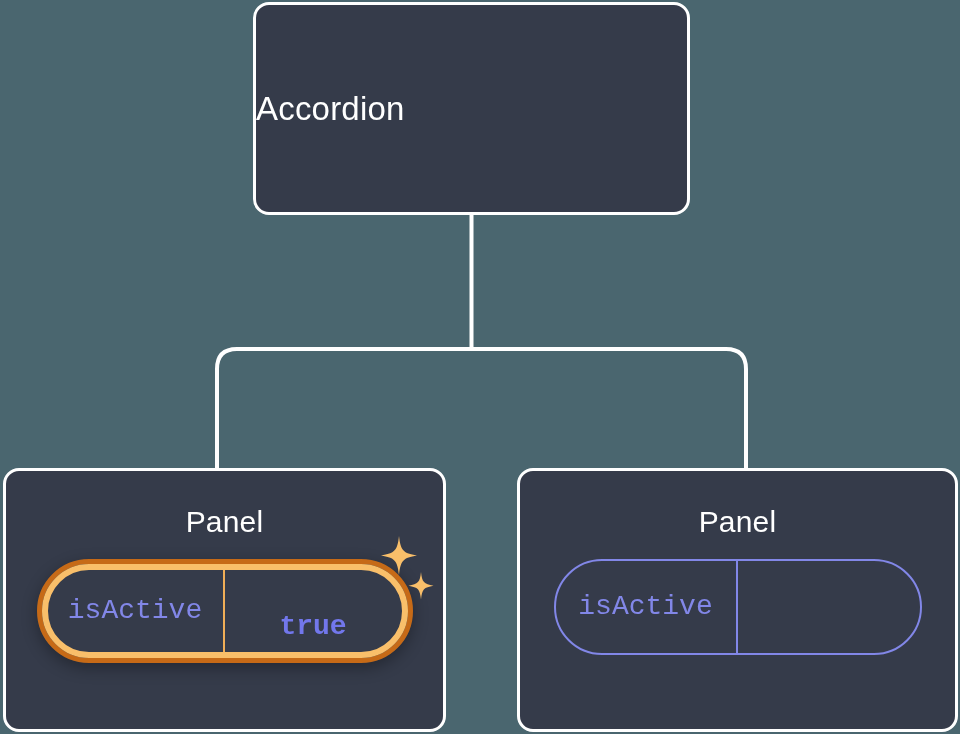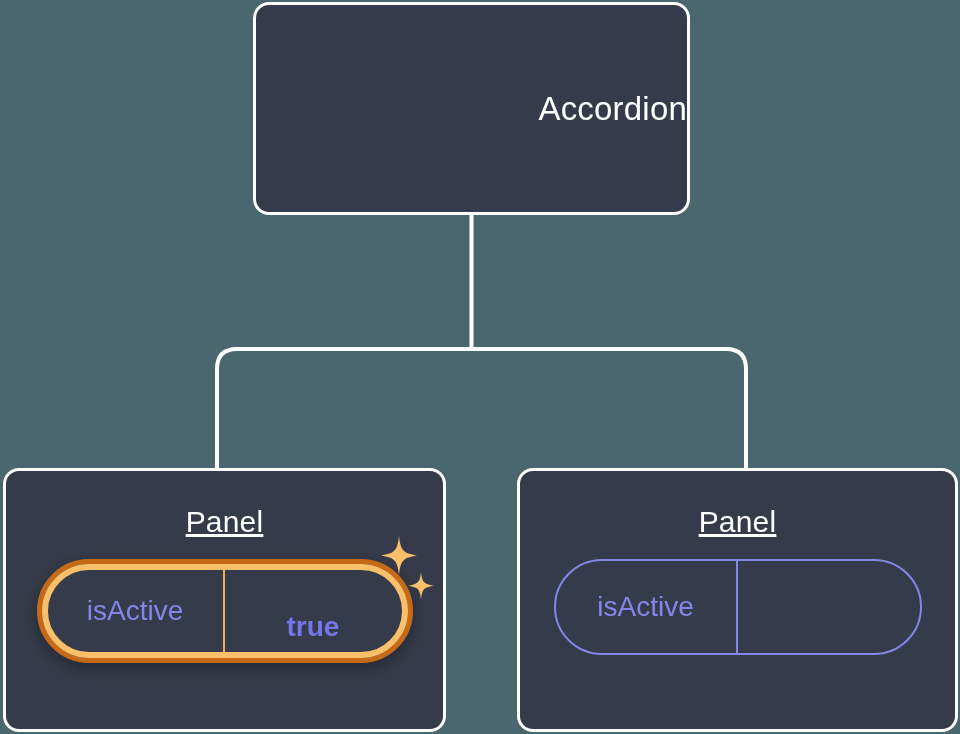--- a/index.html
+++ b/index.html
@@ -41,21 +41,21 @@
     border-radius: 16px;
   }
 
   .node-root {
     left: 253px;
     top: 2px;
     width: 437px;
     height: 213px;
     display: flex;
     align-items: center;
-    justify-content: flex-end;
+    justify-content: flex-start;
   }
 
   .node-title-root {
     color: #ffffff;
     font-size: 33px;
     font-weight: 400;
     letter-spacing: 0.2px;
     line-height: 1;
   }
 
@@ -71,31 +71,31 @@
   .node-panel-left  { left: 3px;   width: 443px; }
   .node-panel-right { left: 517px; width: 441px; }
 
   .node-title-panel {
     color: #ffffff;
     font-size: 30px;
     font-weight: 400;
     line-height: 1;
     letter-spacing: 0.2px;
     margin: 0 0 22px 0;
-    text-decoration: underline;
   }
 
   
   .pill {
     position: relative;
     display: flex;
     align-items: stretch;
     box-sizing: border-box;
     border-radius: 999px;
     height: 96px;
+    font-family: Liberation Mono, monospace;
   }
 
   .pill-cell {
     display: flex;
     align-items: center;
     justify-content: center;
     box-sizing: border-box;
     font-size: 28px;
     line-height: 1;
     white-space: nowrap;

